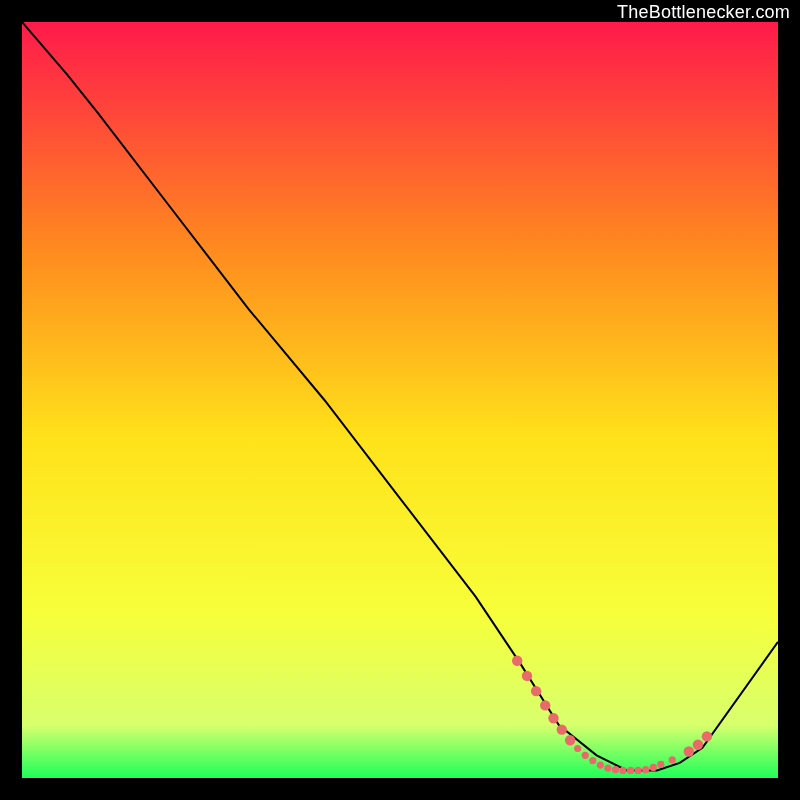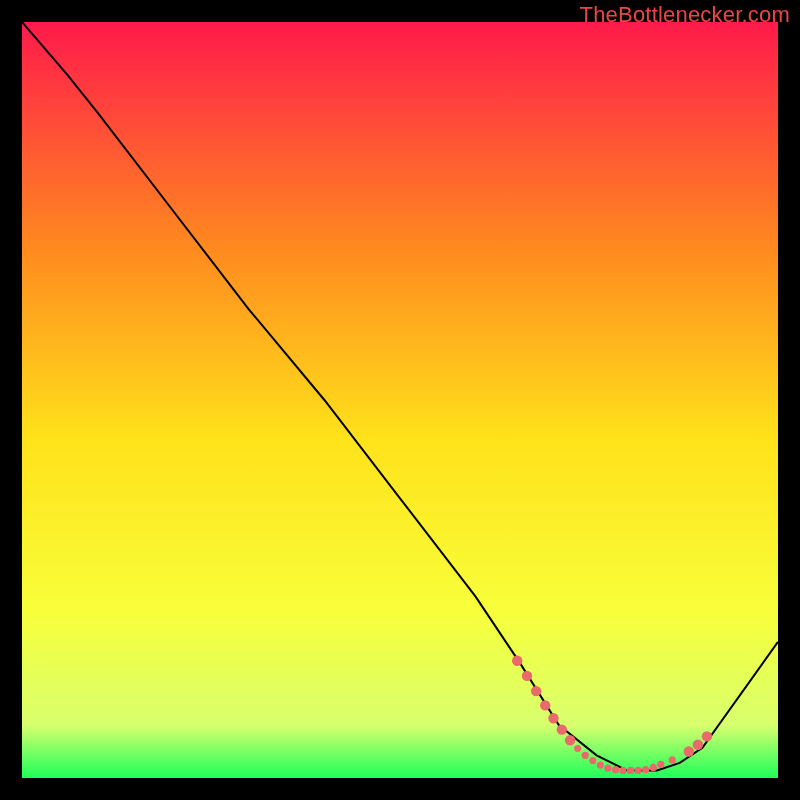--- a/index.html
+++ b/index.html
@@ -20,22 +20,22 @@
   }
   .plot-area {
     position: absolute;
     inset: 0;
   }
   svg { display: block; }
   .watermark {
     position: absolute;
     top: 2px;
     right: 10px;
-    color: #ef4444;
-    font-size: 22px;
+    color: #ffffff;
+    font-size: 18px;
     font-weight: 400;
     letter-spacing: 0.2px;
     pointer-events: none;
     user-select: none;
   }
 </style>
 </head>
 <body>
 
 <div class="plot-wrap">

